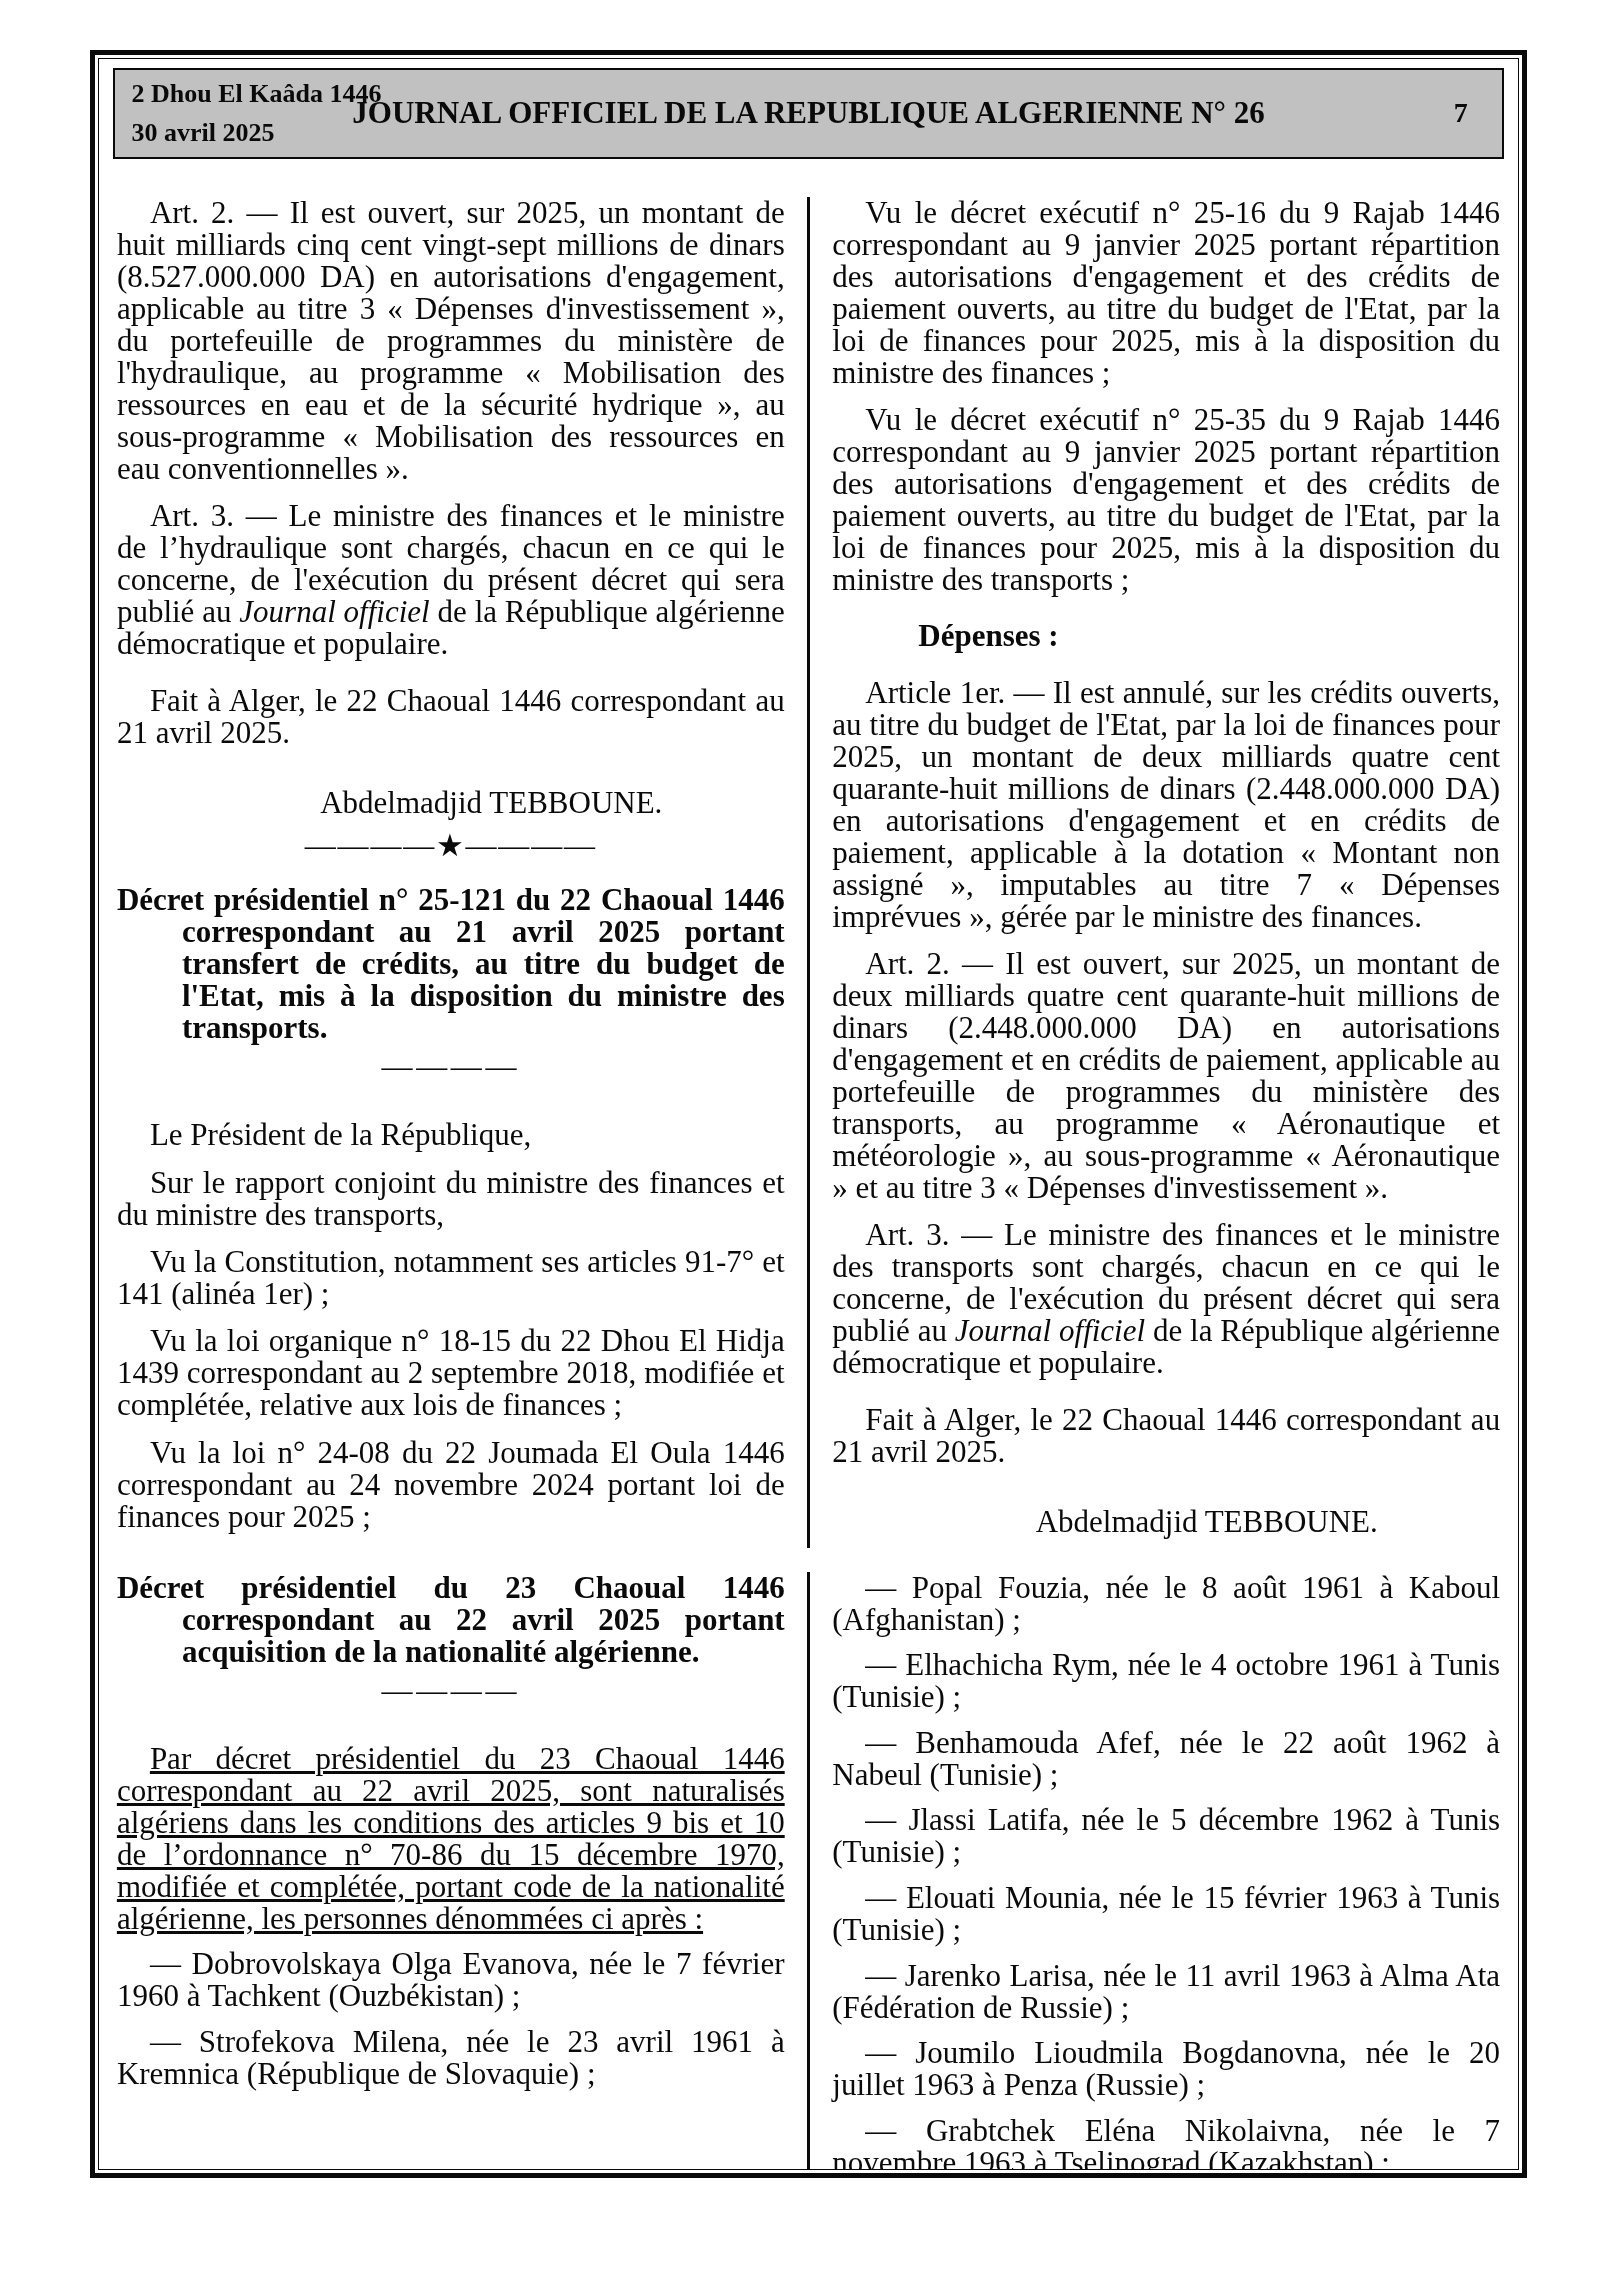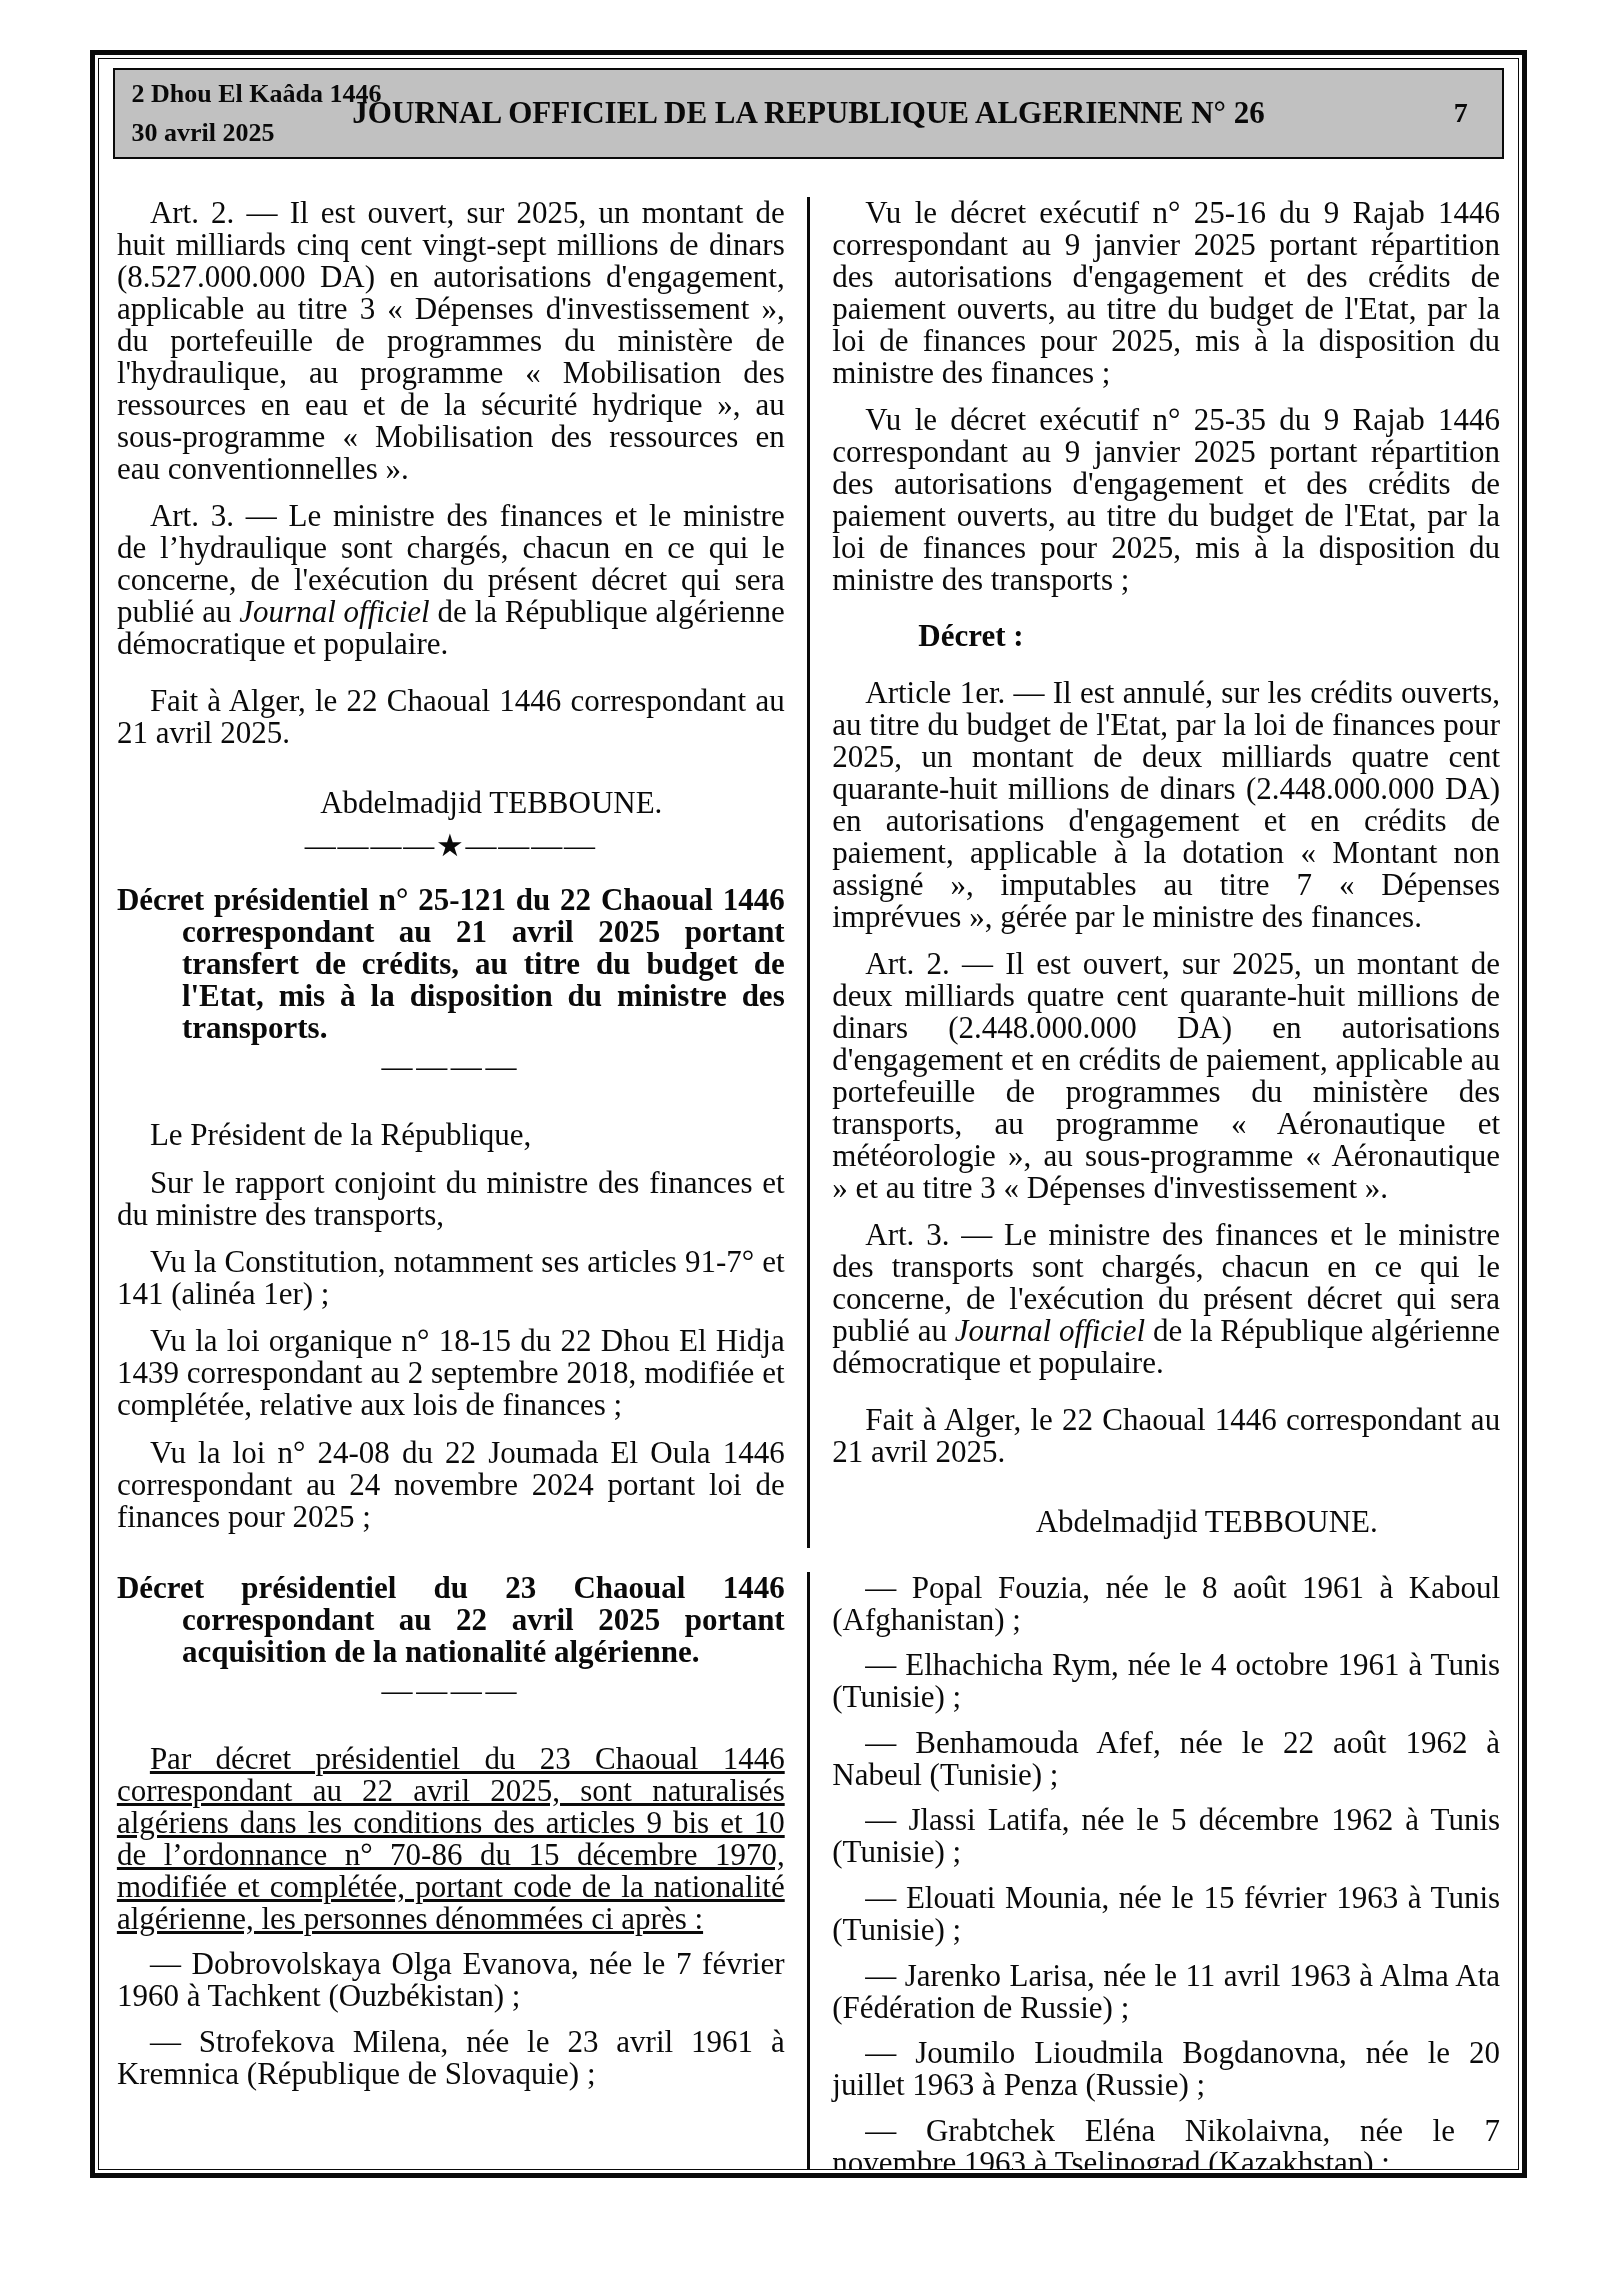--- a/index.html
+++ b/index.html
@@ -142,21 +142,21 @@
         <p>Le Président de la République,</p>
         <p>Sur le rapport conjoint du ministre des finances et du ministre des transports,</p>
         <p>Vu la Constitution, notamment ses articles 91-7° et 141 (alinéa 1er) ;</p>
         <p>Vu la loi organique n° 18-15 du 22 Dhou El Hidja 1439 correspondant au 2 septembre 2018, modifiée et complétée, relative aux lois de finances ;</p>
         <p>Vu la loi n° 24-08 du 22 Joumada El Oula 1446 correspondant au 24 novembre 2024 portant loi de finances pour 2025 ;</p>
       </div>
       <div class="v-divider"></div>
       <div class="col">
         <p class="first-para">Vu le décret exécutif n° 25-16 du 9 Rajab 1446 correspondant au 9 janvier 2025 portant répartition des autorisations d'engagement et des crédits de paiement ouverts, au titre du budget de l'Etat, par la loi de finances pour 2025, mis à la disposition du ministre des finances ;</p>
         <p>Vu le décret exécutif n° 25-35 du 9 Rajab 1446 correspondant au 9 janvier 2025 portant répartition des autorisations d'engagement et des crédits de paiement ouverts, au titre du budget de l'Etat, par la loi de finances pour 2025, mis à la disposition du ministre des transports ;</p>
-        <p class="decrete">Décret :</p>
+        <p class="decrete">Dépenses :</p>
         <p>Article 1er. — Il est annulé, sur les crédits ouverts, au titre du budget de l'Etat, par la loi de finances pour 2025, un montant de deux milliards quatre cent quarante-huit millions de dinars (2.448.000.000 DA) en autorisations d'engagement et en crédits de paiement, applicable à la dotation « Montant non assigné », imputables au titre 7 « Dépenses imprévues », gérée par le ministre des finances.</p>
         <p>Art. 2. — Il est ouvert, sur 2025, un montant de deux milliards quatre cent quarante-huit millions de dinars (2.448.000.000 DA) en autorisations d'engagement et en crédits de paiement, applicable au portefeuille de programmes du ministère des transports, au programme « Aéronautique et météorologie », au sous-programme « Aéronautique » et au titre 3 « Dépenses d'investissement ».</p>
         <p><span>Art. 3. — Le  ministre des finances et le ministre des transports sont chargés, chacun en ce qui le concerne, de l'exécution du présent décret qui sera publié au </span><i>Journal officiel</i><span> de la République algérienne démocratique et populaire.</span></p>
         <p class="fait">Fait à Alger, le 22 Chaoual 1446 correspondant au 21 avril 2025.</p>
         <p class="signature">Abdelmadjid TEBBOUNE.</p>
       </div>
     </div>
 
 
     <div class="two-col lower-section">

